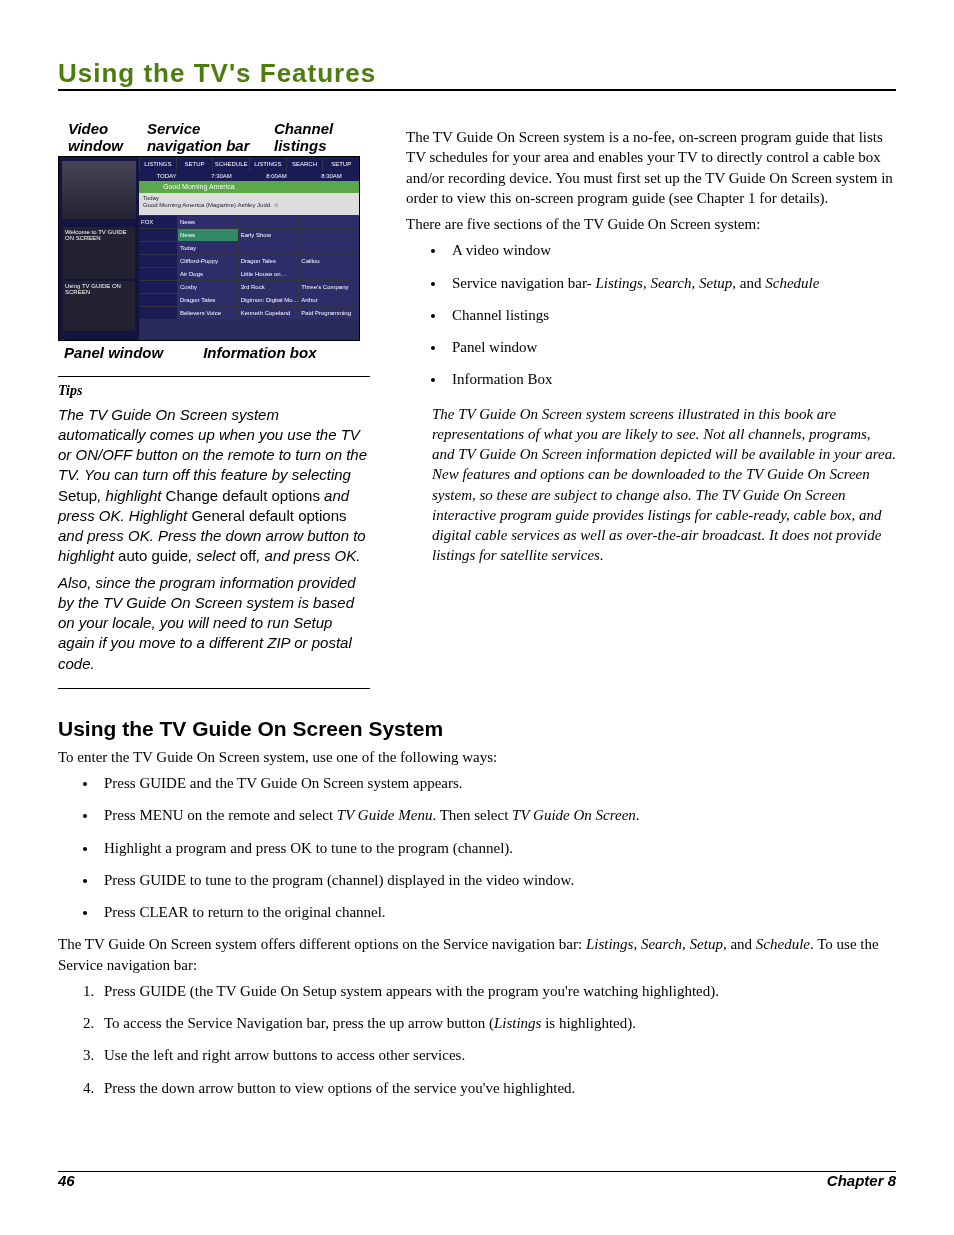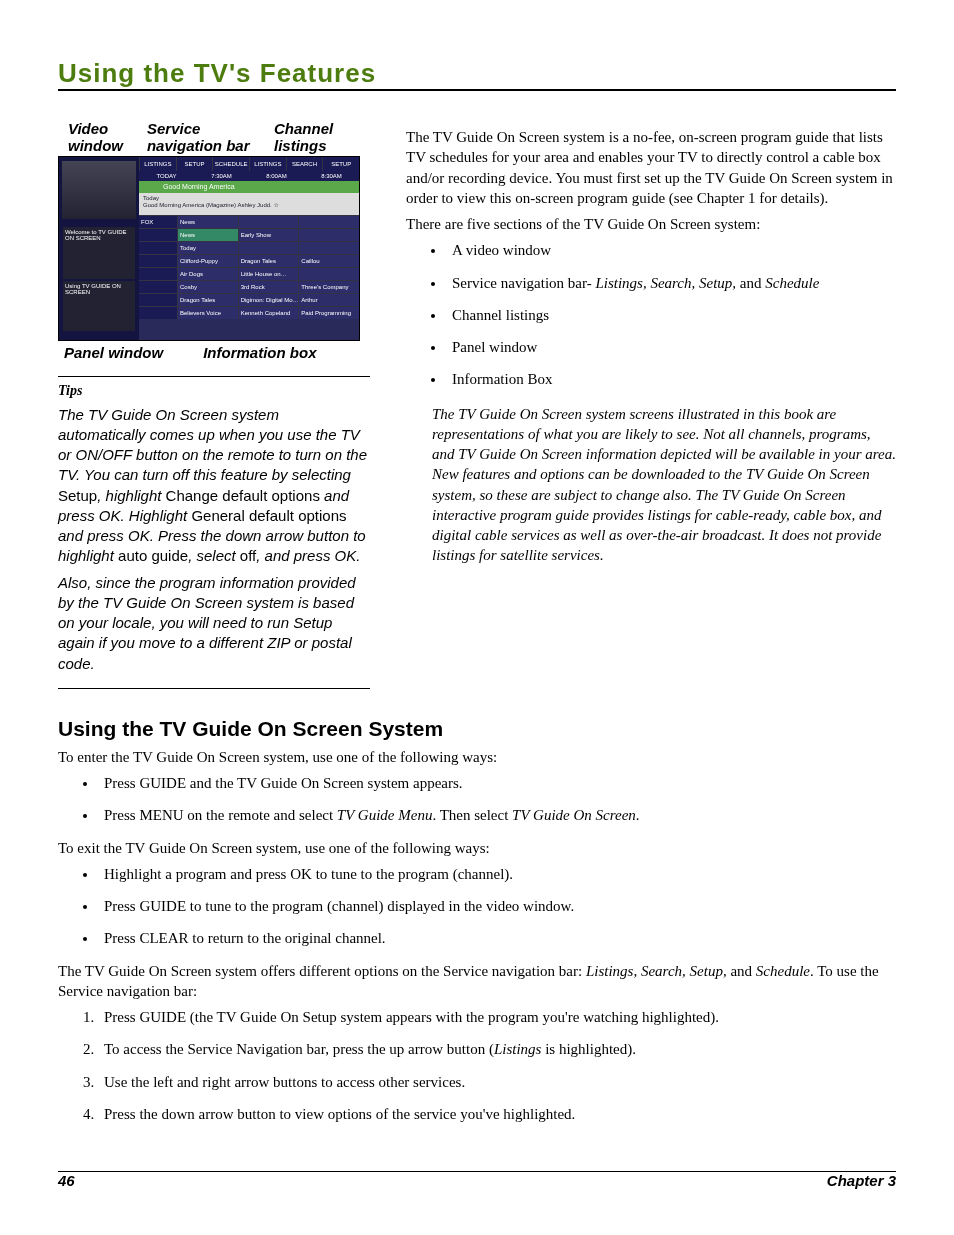--- a/index.html
+++ b/index.html
@@ -285,34 +285,33 @@
   </div>
 </div>
 
 <div class="full-width">
   <h2 class="sub">Using the TV Guide On Screen System</h2>
   <p class="body">To enter the TV Guide On Screen system, use one of the following ways:</p>
   <ul class="bullets">
     <li>Press GUIDE and the TV Guide On Screen system appears.</li>
     <li><span>Press MENU on the remote and select </span><span class="it">TV Guide Menu</span><span>. Then select </span><span class="it">TV Guide On Screen</span><span>.</span></li>
   </ul>
-  <p class="body">To exit the TV Guide On Screen system, use one of the following ways:</p>
   <ul class="bullets">
     <li>Highlight a program and press OK to tune to the program (channel).</li>
     <li>Press GUIDE to tune to the program (channel) displayed in the video window.</li>
     <li>Press CLEAR to return to the original channel.</li>
   </ul>
 
   <p class="body">
     <span>The TV Guide On Screen system offers different options on the Service navigation bar: </span><span class="it">Listings, Search, Setup,</span><span> and </span><span class="it">Schedule</span><span>. To use the Service navigation bar:</span>
   </p>
   <ol class="nums">
     <li>Press GUIDE (the TV Guide On Setup system appears with the program you're watching highlighted).</li>
     <li><span>To access the Service Navigation bar, press the up arrow button (</span><span class="it">Listings</span><span> is highlighted).</span></li>
     <li>Use the left and right arrow buttons to access other services.</li>
     <li>Press the down arrow button to view options of the service you've highlighted.</li>
   </ol>
 </div>
 
 <div class="footer">
   <div>46</div>
-  <div>Chapter 3</div>
+  <div>Chapter 8</div>
 </div>
 
 </body></html>

